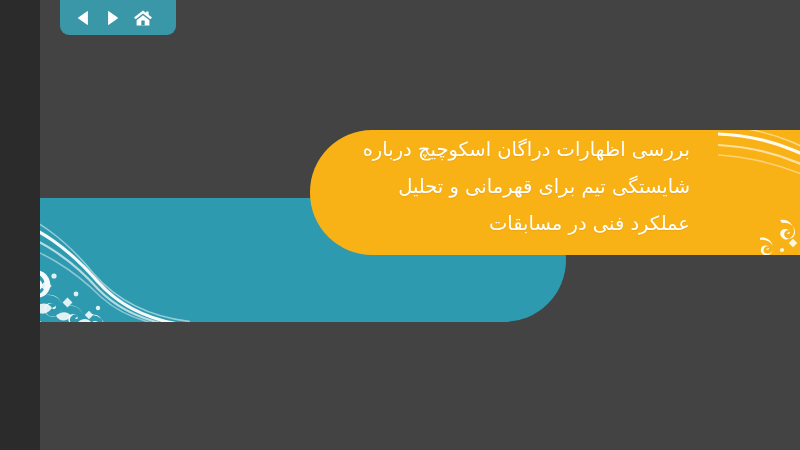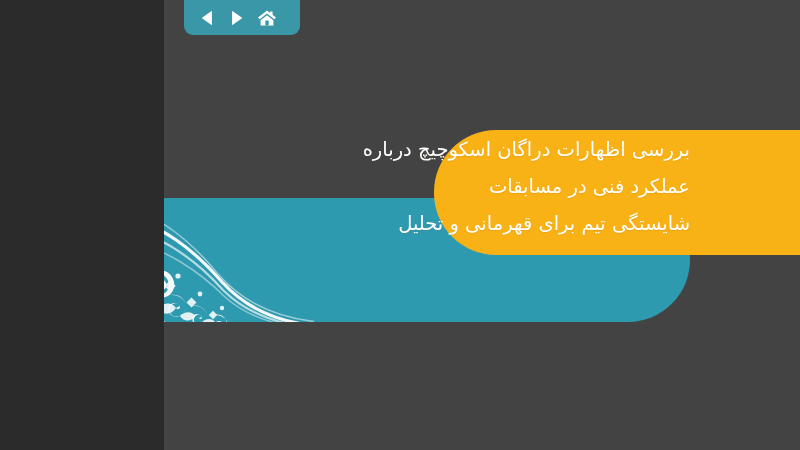--- a/index.html
+++ b/index.html
@@ -3,21 +3,21 @@
 <meta charset="utf-8">
 <title>Slide</title>
 <style>
   html, body {
     margin: 0;
     padding: 0;
     background: #2b2b2b;
   }
   #stage {
     position: relative;
-    width: 636px;
+    width: 760px;
     height: 450px;
     overflow: hidden;
     background: #434343;
     font-family: "DejaVu Sans", "Liberation Sans", sans-serif;
   }
 
   
   #navbar {
     position: absolute;
     left: 20px;
@@ -206,22 +206,22 @@
           <circle cx="86" cy="108" r="2.3" opacity=".92"></circle>
           <circle cx="172" cy="40" r="3" opacity=".9"></circle>
           <circle cx="64" cy="124" r="2.1" opacity=".9"></circle>
         </g>
       </svg>
     </div>
   </div>
 
   <div id="headline">
     <span class="ln">بررسی اظهارات دراگان اسکوچیچ درباره</span>
+    <span class="ln">شایستگی تیم برای قهرمانی و تحلیل</span>
     <span class="ln">عملکرد فنی در مسابقات</span>
-    <span class="ln">شایستگی تیم برای قهرمانی و تحلیل</span>
   </div>
 
   <div id="navbar">
 
     <button class="navbtn">
       <span>
         <svg width="18" height="18" viewBox="0 0 18 18" xmlns="http://www.w3.org/2000/svg">
           <path d="M13.2 2.2 L4.3 8.6 C3.9 8.85 3.9 9.15 4.3 9.4 L13.2 15.8 C13.6 16.05 13.9 15.9 13.9 15.4 L13.9 2.6 C13.9 2.1 13.6 1.95 13.2 2.2 Z" fill="#ffffff"></path>
         </svg>
       </span>

